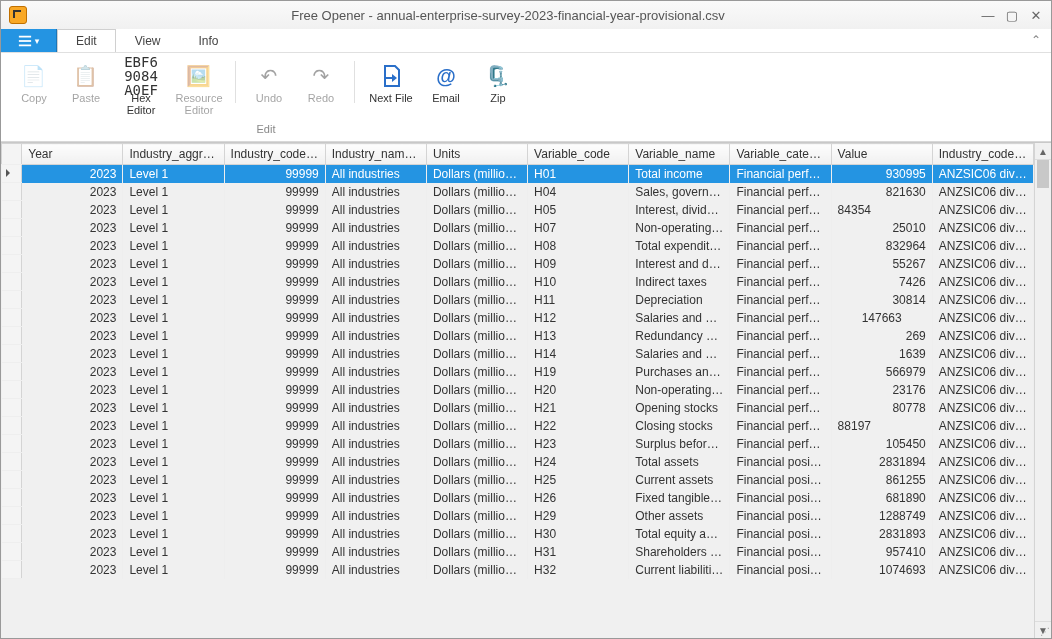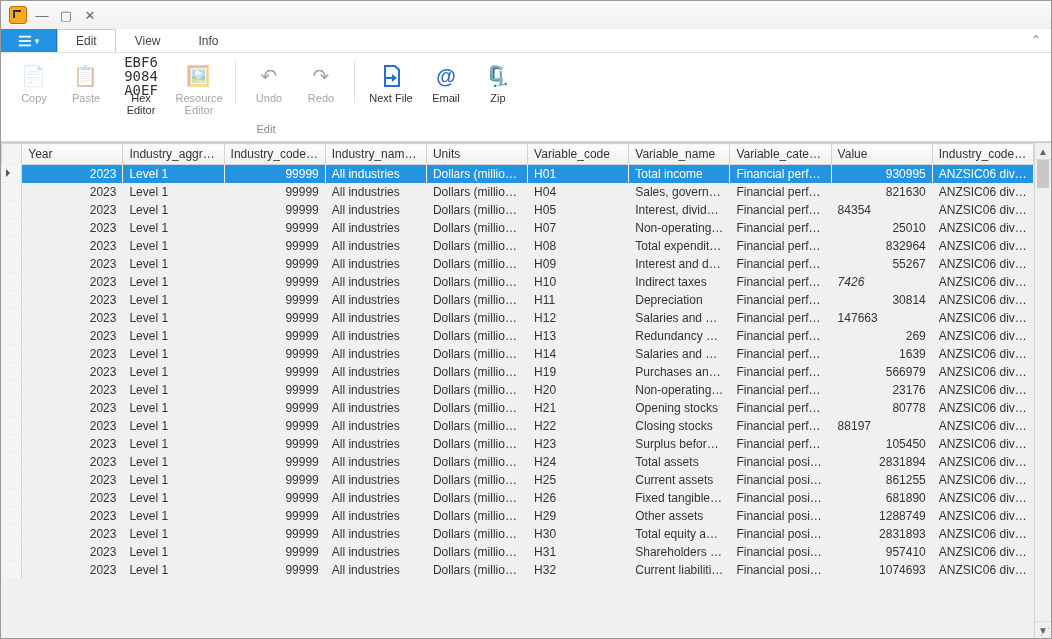--- a/index.html
+++ b/index.html
@@ -44,20 +44,21 @@
   .vscroll .thumb { position:absolute; left:2px; right:2px; top:0; height:28px; background:#c8c8c8; border-radius:0;}
   .resize-grip { position:absolute; right:2px; bottom:2px; color:#aaa; font-size:10px; line-height:8px; letter-spacing:-1px;}
 </style>
 </head>
 <body>
 
 <div class="window">
 
   <div class="titlebar">
     <div class="app-icon"></div>
+    <div class="title">Free Opener - annual-enterprise-survey-2023-financial-year-provisional.csv</div>
     <div class="win-controls">
       <div class="win-btn">—</div>
       <div class="win-btn">▢</div>
       <div class="win-btn">✕</div>
     </div>
   </div>
 
   <div class="tabs">
     <div class="tab-file">
       <svg viewBox="0 0 16 16" fill="#fff">
@@ -238,21 +239,21 @@
             <tr>
               <td class="rowhead"></td>
               <td style="text-align: right;">2023</td>
               <td>Level 1</td>
               <td style="text-align: right;">99999</td>
               <td>All industries</td>
               <td>Dollars (millions)</td>
               <td>H10</td>
               <td>Indirect taxes</td>
               <td>Financial perfor...</td>
-              <td style=" font-style: italic;">7426</td>
+              <td style="text-align: right;">7426</td>
               <td>ANZSIC06 divisio...</td>
             </tr>
             <tr>
               <td class="rowhead"></td>
               <td style="text-align: right;">2023</td>
               <td>Level 1</td>
               <td style="text-align: right;">99999</td>
               <td>All industries</td>
               <td>Dollars (millions)</td>
               <td>H11</td>
@@ -264,21 +265,21 @@
             <tr>
               <td class="rowhead"></td>
               <td style="text-align: right;">2023</td>
               <td>Level 1</td>
               <td style="text-align: right;">99999</td>
               <td>All industries</td>
               <td>Dollars (millions)</td>
               <td>H12</td>
               <td>Salaries and wa...</td>
               <td>Financial perfor...</td>
-              <td style="text-align: left;">147663</td>
+              <td style="text-align: center;">147663</td>
               <td>ANZSIC06 divisio...</td>
             </tr>
             <tr>
               <td class="rowhead"></td>
               <td style="text-align: right;">2023</td>
               <td>Level 1</td>
               <td style="text-align: right;">99999</td>
               <td>All industries</td>
               <td>Dollars (millions)</td>
               <td>H13</td>

